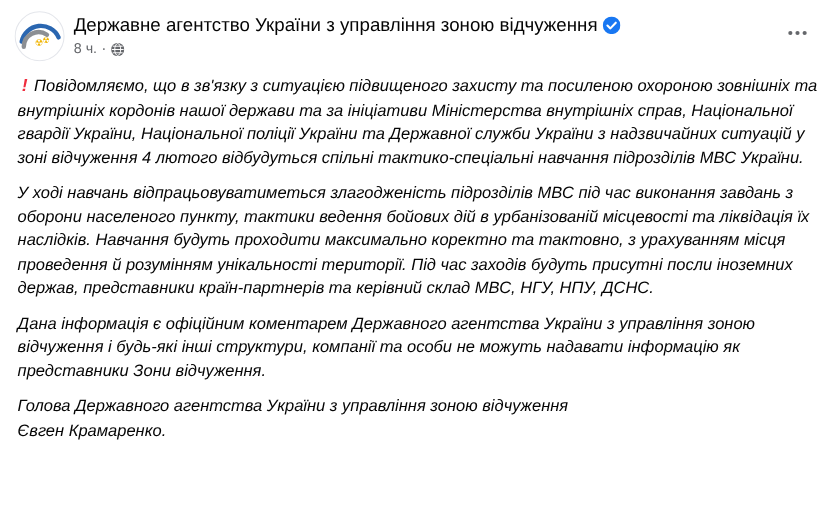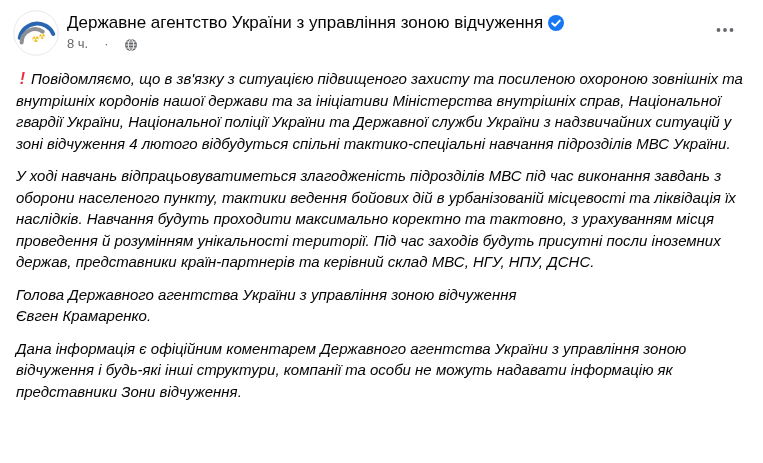--- a/index.html
+++ b/index.html
@@ -15,21 +15,21 @@
   .post-header { display:flex; align-items:flex-start; padding:10px 16px 4px 13px; }
   .avatar-btn { width:46px; height:46px; flex:0 0 46px; cursor:pointer; }
   .avatar-btn svg { display:block; }
   .header-info { margin-left:8px; flex:1 1 auto; min-width:0; }
   .title-row { display:flex; align-items:center; gap:5px; margin-top:3px; }
   .page-title {
     font-size:17px; font-weight:400; color:#050505; line-height:20px;
     text-decoration:none; cursor:pointer; white-space:nowrap;
   }
   .verified-badge { width:16px; height:16px; display:inline-block; flex:0 0 16px; }
-  .meta-row { display:flex; align-items:center; gap:16px; margin-top:3px;
+  .meta-row { display:flex; align-items:center; gap:4px; margin-top:3px;
     font-size:13px; color:#65676B; line-height:16px; }
   .timestamp { color:#65676B; text-decoration:none; cursor:pointer; }
   .meta-sep { color:#65676B; }
   .globe-icon { width:12px; height:12px; display:inline-block; margin-top:1px; }
   .more-btn {
     width:36px; height:36px; flex:0 0 36px; border:none; background:transparent;
     border-radius:50%; display:flex; align-items:center; justify-content:center;
     cursor:pointer; margin-top:2px; margin-right:4px;
   }
 
@@ -88,17 +88,17 @@
         <circle cx="10" cy="10" r="1.9" fill="#65676B"></circle>
         <circle cx="16.5" cy="10" r="1.9" fill="#65676B"></circle>
       </svg>
     </button>
 
   </div>
 
   <div class="post-body">
     <p><span class="excl-icon">!</span><span>Повідомляємо, що в зв'язку з ситуацією підвищеного захисту та посиленою охороною зовнішніх та внутрішніх кордонів нашої держави та за ініціативи Міністерства внутрішніх справ, Національної гвардії України, Національної поліції України та Державної служби України з надзвичайних ситуацій у зоні відчуження 4 лютого відбудуться спільні тактико-спеціальні навчання підрозділів МВС України.</span></p>
     <p><span>У ході навчань відпрацьовуватиметься злагодженість підрозділів МВС під час виконання завдань з оборони населеного пункту, тактики ведення бойових дій в урбанізованій місцевості та ліквідація їх наслідків. Навчання будуть проходити максимально коректно та тактовно, з урахуванням місця проведення й розумінням унікальності території. Під час заходів будуть присутні посли іноземних держав, представники країн-партнерів та керівний склад МВС, НГУ, НПУ, ДСНС.</span></p>
+    <p><span>Дана інформація є офіційним коментарем Державного агентства України з управління зоною відчуження і будь-які інші структури, компанії та особи не можуть надавати інформацію як представники Зони відчуження.</span></p>
     <p><span>Голова Державного агентства України з управління зоною відчуження</span><br><span>Євген Крамаренко.</span></p>
-    <p><span>Дана інформація є офіційним коментарем Державного агентства України з управління зоною відчуження і будь-які інші структури, компанії та особи не можуть надавати інформацію як представники Зони відчуження.</span></p>
   </div>
 
 </div>
 
 </body></html>

